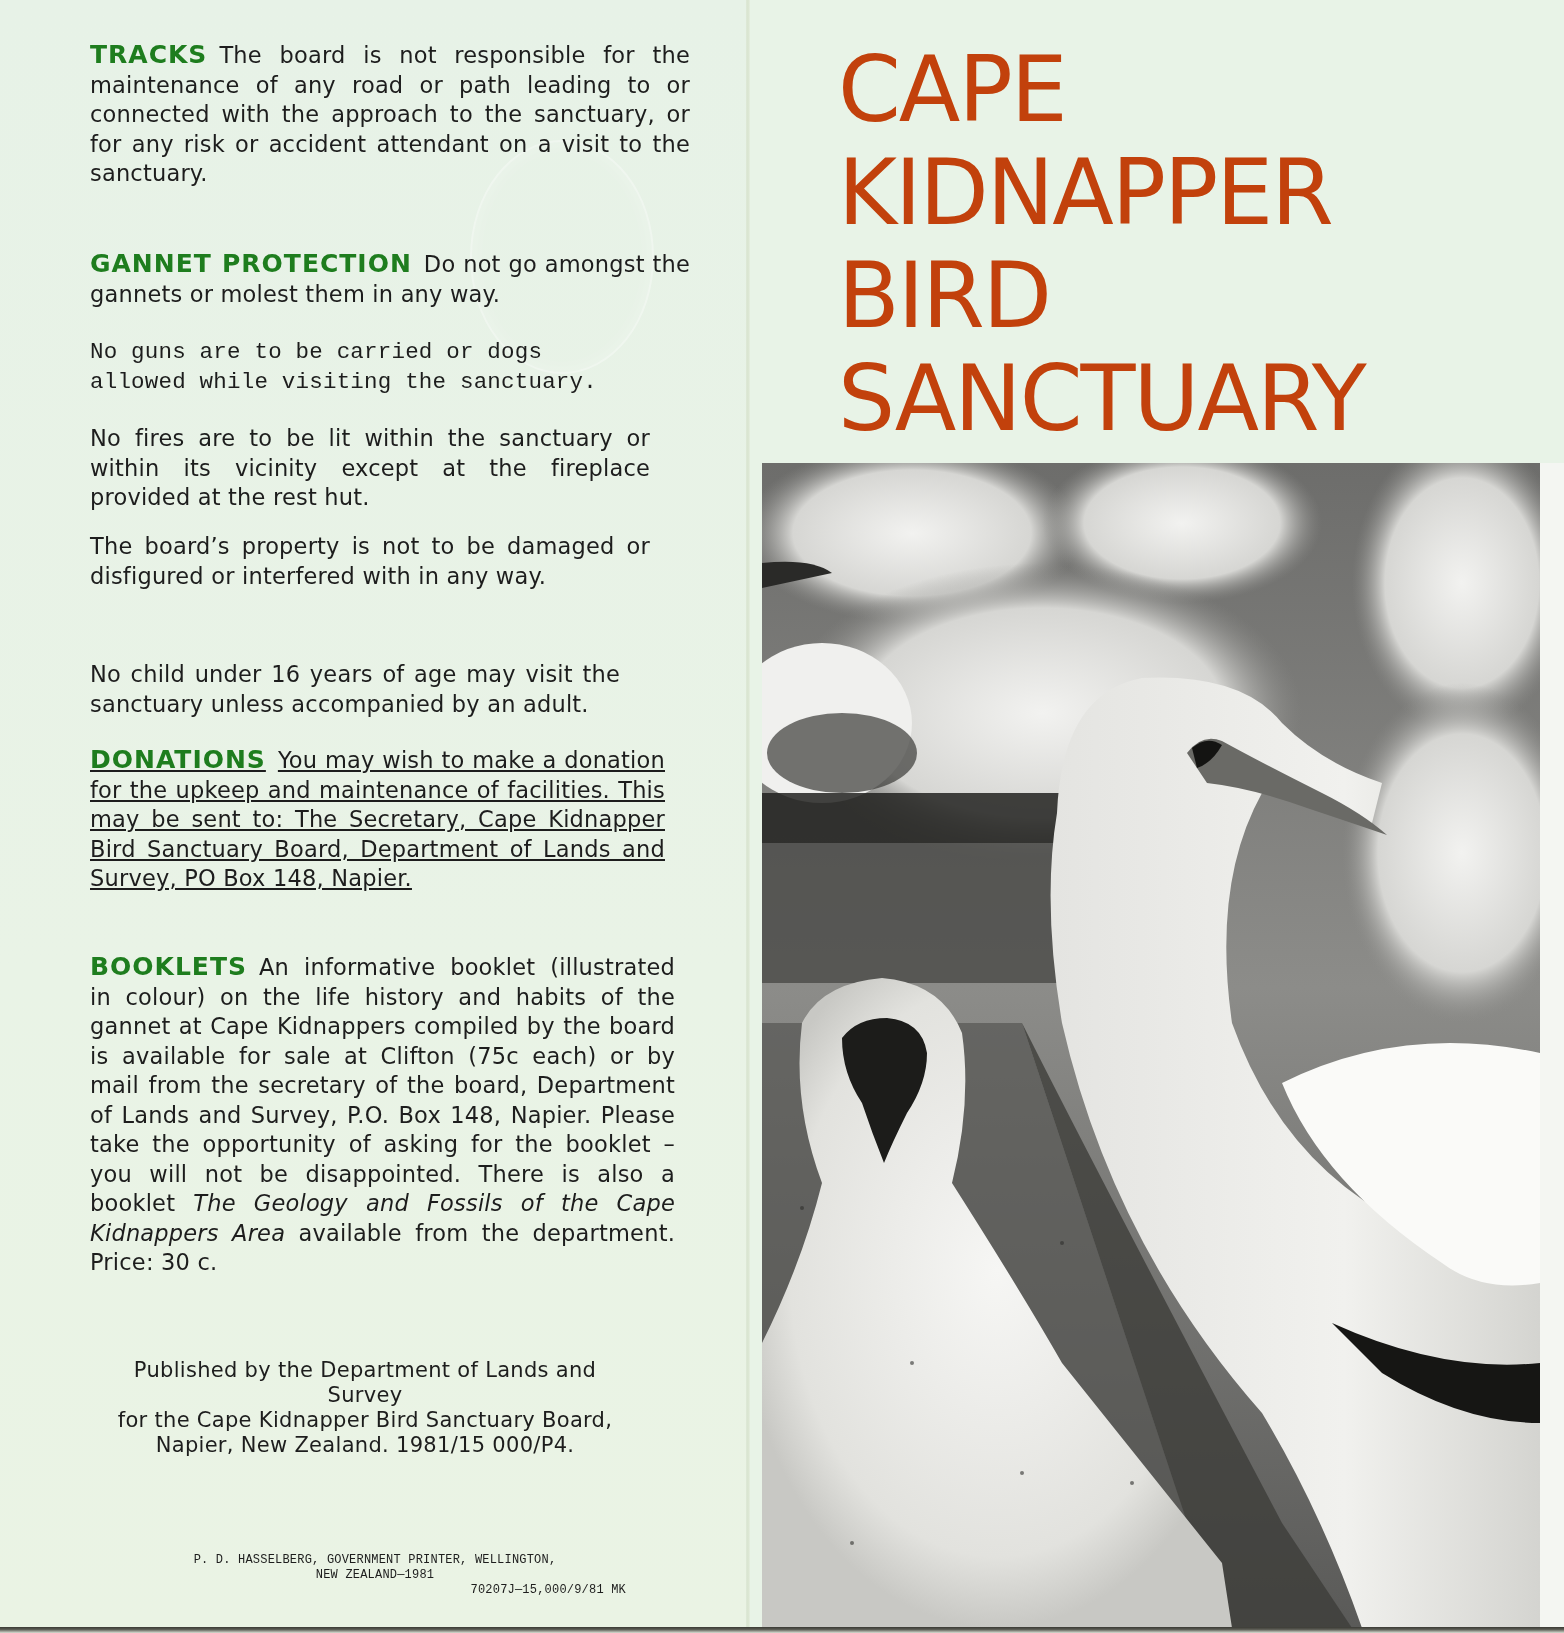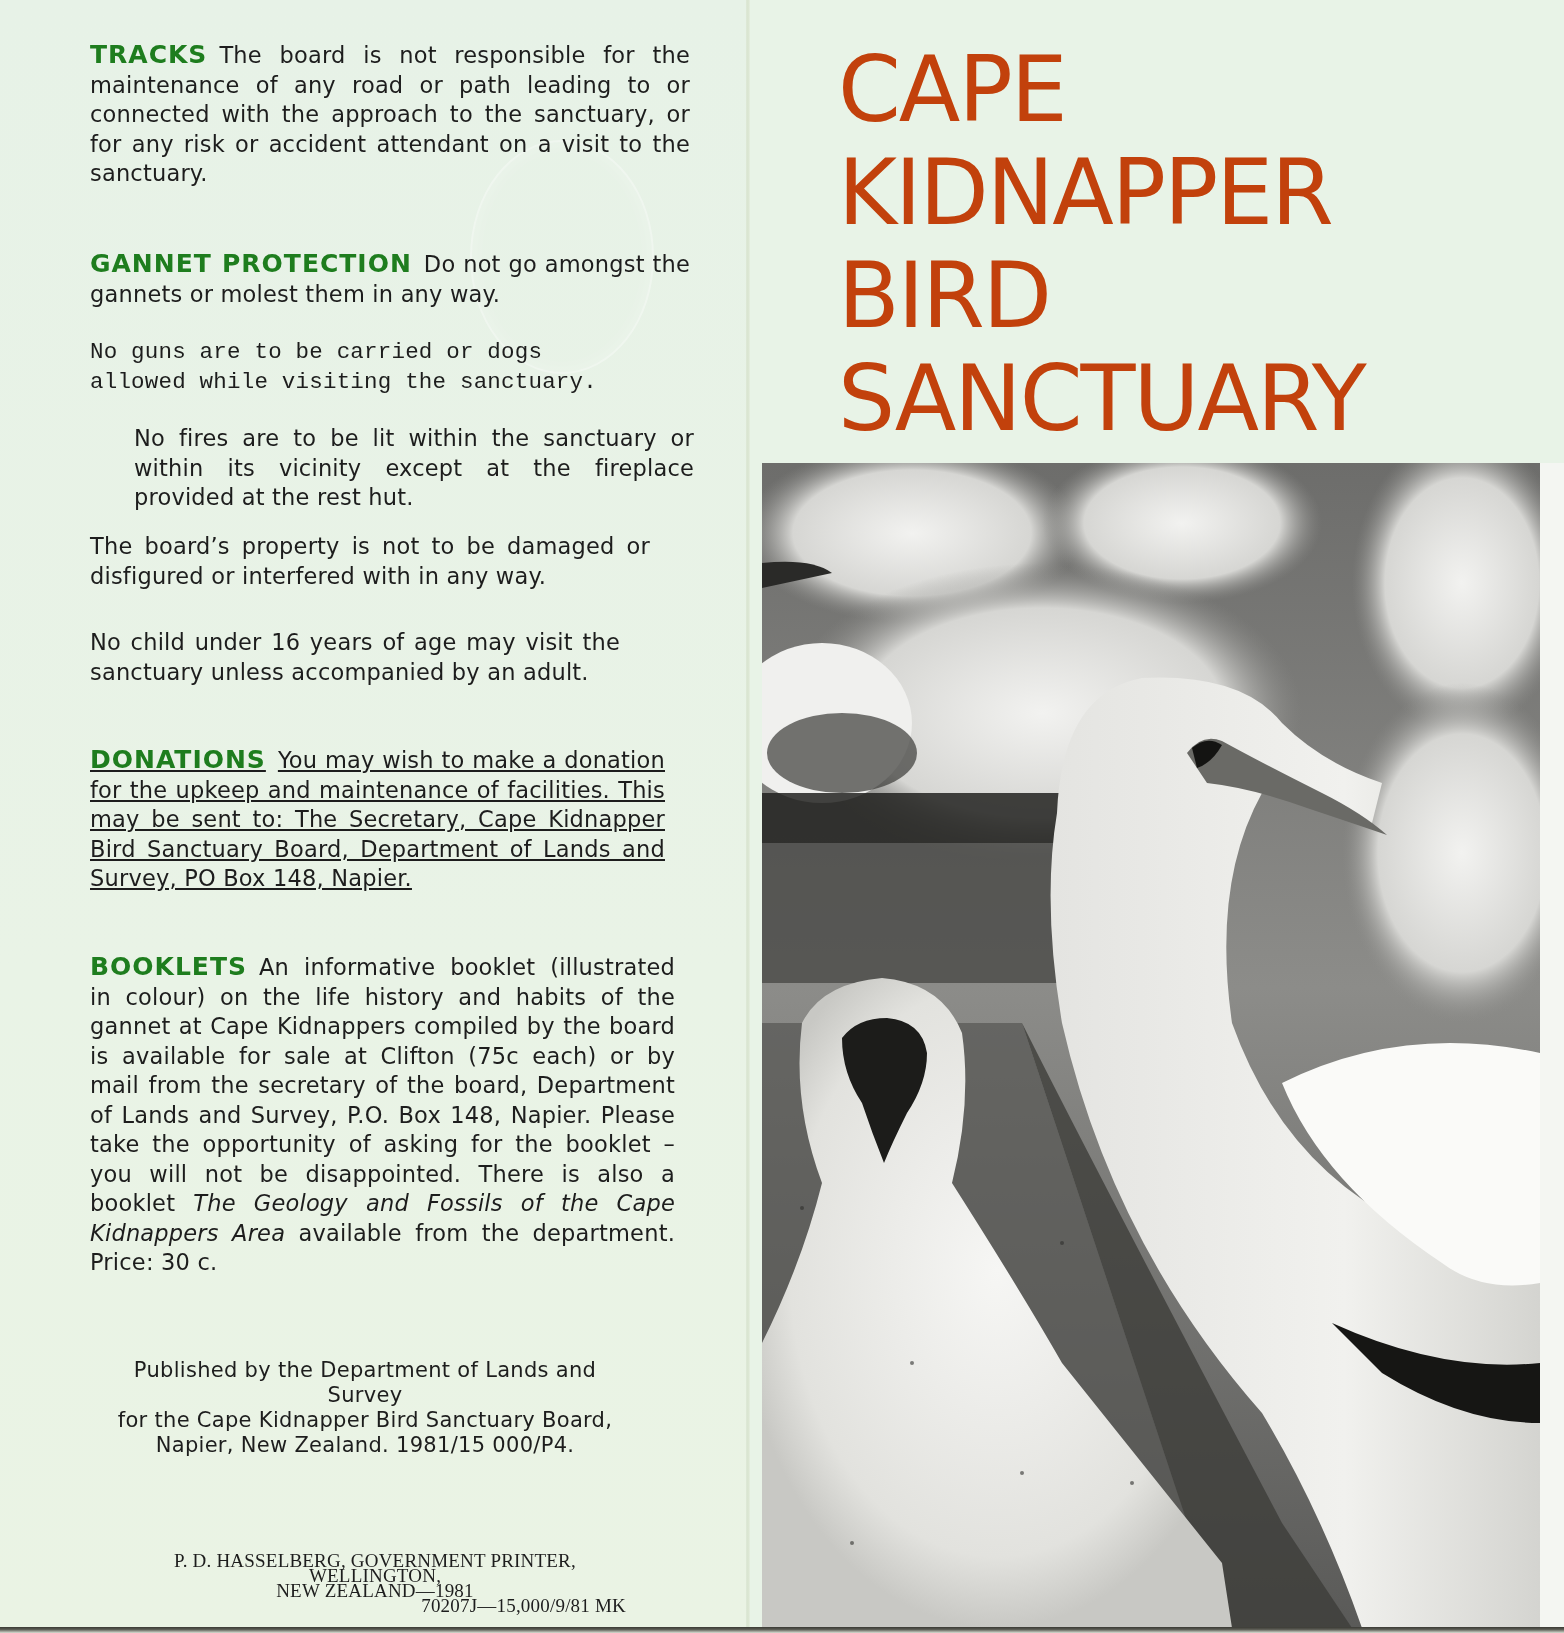--- a/index.html
+++ b/index.html
@@ -29,21 +29,21 @@
     .section p { margin: 0; }
     .heading { color: #1e7d1e; font-weight: bold; font-size: 25px; letter-spacing: 1px; margin-right: 12px; }
     .j { text-align: justify; text-align-last: left; }
     .ital { font-style: italic; }
     .pubnote {
       position: absolute; left: 110px; width: 510px; top: 1358px;
       font-size: 21px; line-height: 25px; text-align: center; letter-spacing: 0.3px;
     }
     .printer {
       position: absolute; left: 110px; width: 530px; top: 1553px;
-      font-family: Liberation Serif, serif; font-size: 19px; line-height: 15px; letter-spacing: 0.2px;
+      font-family: Liberation Mono, monospace; font-size: 12px; line-height: 15px; letter-spacing: 0.2px;
     }
     .printer .l1 { text-align: center; }
     .printer .l2 { text-align: center; }
     .printer .l3 { text-align: right; padding-right: 14px; }
     .title {
       position: absolute; left: 838px; top: 38px;
       color: #c2410c; font-family: "DejaVu Sans", sans-serif;
       font-size: 90px; line-height: 103px; letter-spacing: -2px; font-weight: normal;
     }
     .title div { white-space: nowrap; }
@@ -70,29 +70,29 @@
   </div>
 
   <div class="section j" style="top:40px;">
     <p><span class="heading">TRACKS</span><span>The board is not responsible for the maintenance of any road or path leading to or connected with the approach to the sanctuary, or for any risk or accident attendant on a visit to the sanctuary.</span></p>
   </div>
 
   <div class="section" style="top:338px; width:545px;font-family:Liberation Mono, monospace;">
     <p>No guns are to be carried or dogs allowed while visiting the sanctuary.</p>
   </div>
 
-  <div class="section j" style="top:424px; width:560px;margin-left:44px;">
+  <div class="section j" style="top:424px; width:560px;">
     <p>No fires are to be lit within the sanctuary or within its vicinity except at the fireplace provided at the rest hut.</p>
   </div>
 
   <div class="section j" style="top:532px; width:560px;">
     <p>The board’s property is not to be damaged or disfigured or interfered with in any way.</p>
   </div>
 
-  <div class="section j" style="top:628px; width:530px;">
+  <div class="section j" style="top:660px; width:530px;">
     <p>No child under 16 years of age may visit the sanctuary unless accompanied by an adult.</p>
   </div>
 
   <div class="section j" style="top:745px; width:575px;text-decoration:underline;">
     <p><span class="heading">DONATIONS</span><span>You may wish to make a donation for the upkeep and maintenance of facilities. This may be sent to: The Secretary, Cape Kidnapper Bird Sanctuary Board, Department of Lands and Survey, PO Box 148, Napier.</span></p>
   </div>
 
   <div class="section j" style="top:952px; width:585px;">
     <p><span class="heading">BOOKLETS</span><span>An informative booklet (illustrated in colour) on the life history and habits of the gannet at Cape Kidnappers compiled by the board is available for sale at Clifton (75c each) or by mail from the secretary of the board, Department of Lands and Survey, P.O. Box 148, Napier.  Please take the opportunity of asking for the booklet – you will not be disappointed.  There is also a booklet</span> <span class="ital">The Geology and Fossils of the Cape Kidnappers Area</span> <span>available from the department.  Price:  30 c.</span></p>
   </div>

